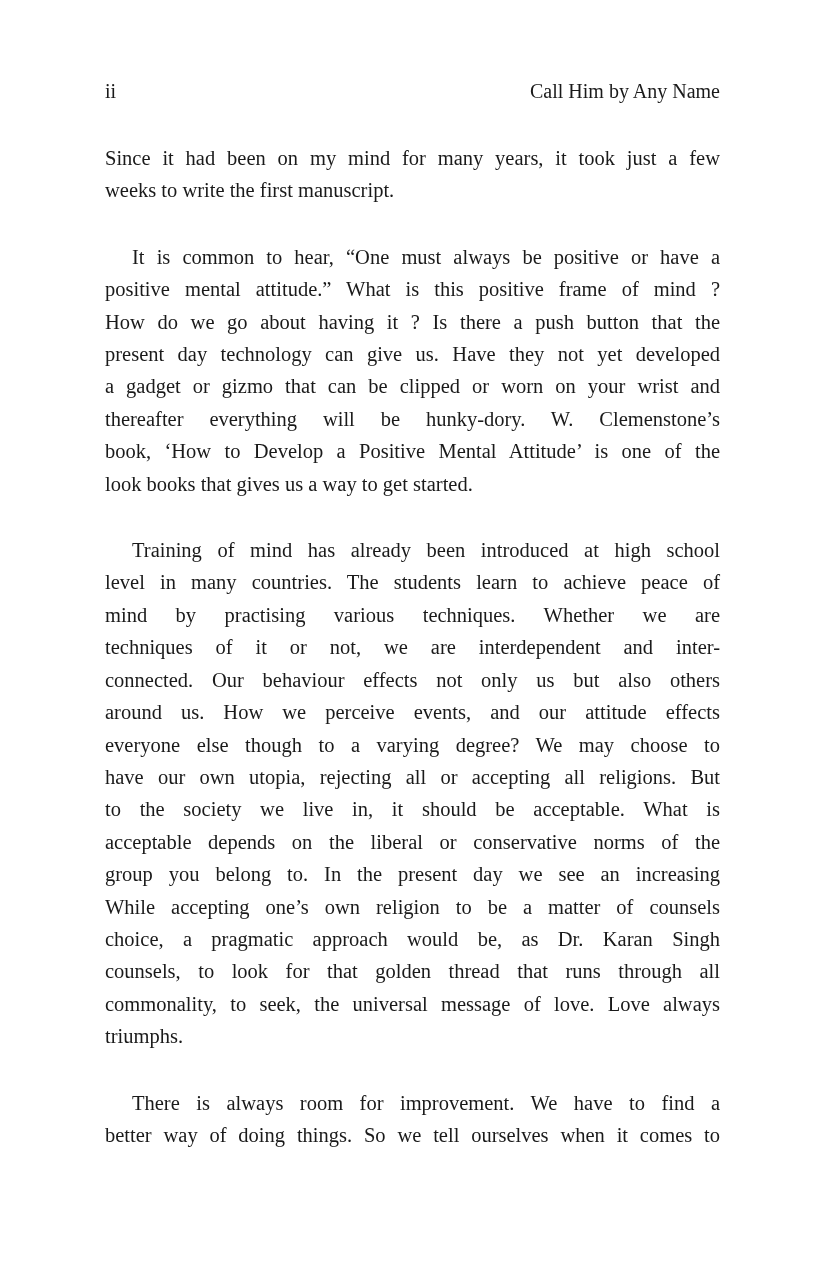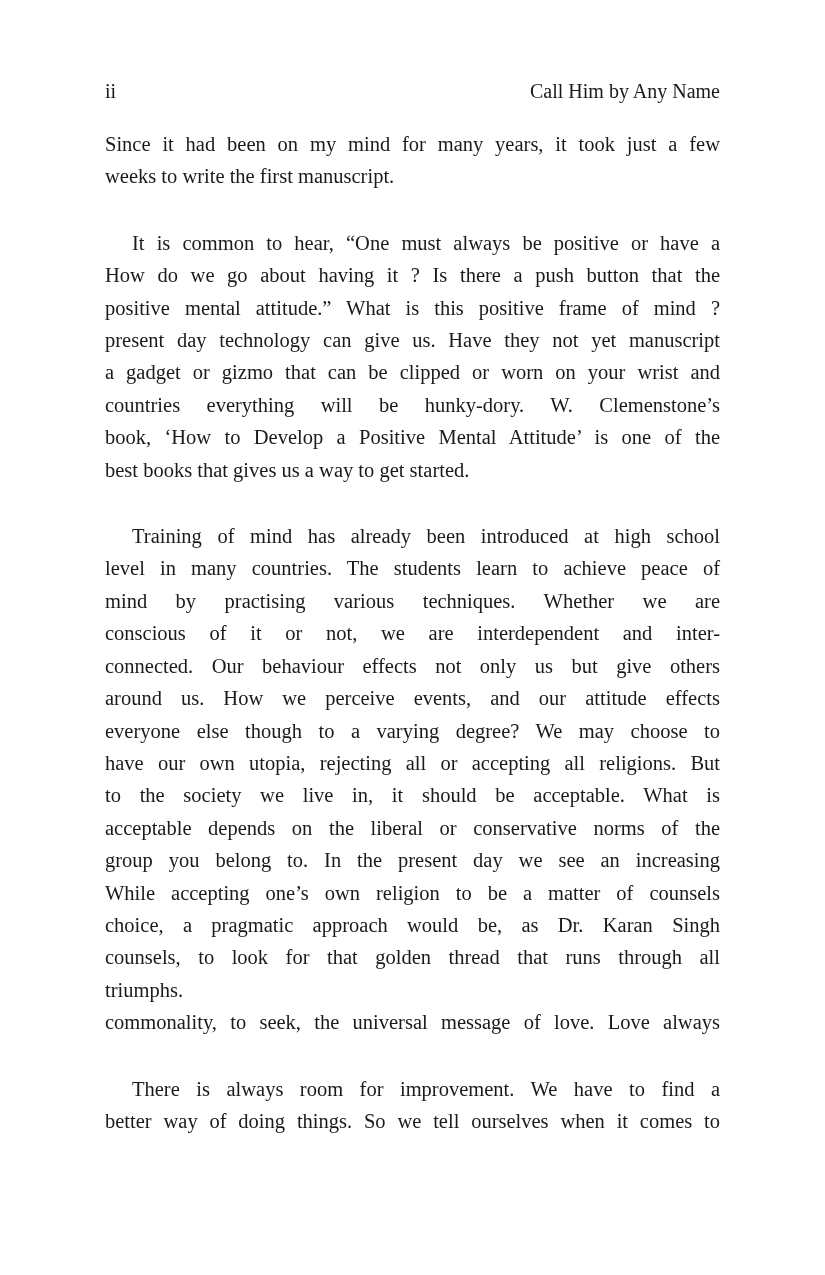--- a/index.html
+++ b/index.html
@@ -21,21 +21,21 @@
     color: var(--ink);
     font-family: "Liberation Serif", "DejaVu Serif", serif;
     overflow: hidden;
   }
   .running-header {
     display: flex;
     justify-content: space-between;
     align-items: baseline;
     font-size: 20px;
     line-height: 22px;
-    margin-bottom: 26px;
+    margin-bottom: 40px;
   }
   .body-text {
     width: 615px;
   }
   .paragraph + .paragraph {
     margin-top: 13px;
   }
   .line {
     font-size: 20.5px;
     line-height: 32.4px;
@@ -60,44 +60,44 @@
     <span>ii</span>
     <span>Call Him by Any Name</span>
   </header>
   <main class="body-text">
       <div class="paragraph">
         <div class="line">Since it had been on my mind for many years, it took just a few</div>
         <div class="line last">weeks to write the first manuscript.</div>
       </div>
       <div class="paragraph">
         <div class="line indent">It is common to hear, “One must always be positive or have a</div>
+        <div class="line">positive mental attitude.” What is this positive frame of mind ?</div>
         <div class="line">How do we go about having it ? Is there a push button that the</div>
-        <div class="line">positive mental attitude.” What is this positive frame of mind ?</div>
-        <div class="line">present day technology can give us. Have they not yet manuscript</div>
+        <div class="line">present day technology can give us. Have they not yet developed</div>
         <div class="line">a gadget or gizmo that can be clipped or worn on your wrist and</div>
-        <div class="line">countries everything will be hunky-dory. W. Clemenstone’s</div>
+        <div class="line">thereafter everything will be hunky-dory. W. Clemenstone’s</div>
         <div class="line">book, ‘How to Develop a Positive Mental Attitude’ is one of the</div>
-        <div class="line last">best books that gives us a way to get started.</div>
+        <div class="line last">look books that gives us a way to get started.</div>
       </div>
       <div class="paragraph">
         <div class="line indent">Training of mind has already been introduced at high school</div>
         <div class="line">level in many countries. The students learn to achieve peace of</div>
         <div class="line">mind by practising various techniques. Whether we are</div>
-        <div class="line">conscious of it or not, we are interdependent and inter-</div>
-        <div class="line">connected. Our behaviour effects not only us but give others</div>
+        <div class="line">techniques of it or not, we are interdependent and inter-</div>
+        <div class="line">connected. Our behaviour effects not only us but also others</div>
         <div class="line">around us. How we perceive events, and our attitude effects</div>
         <div class="line">everyone else though to a varying degree? We may choose to</div>
         <div class="line">have our own utopia, rejecting all or accepting all religions. But</div>
         <div class="line">to the society we live in, it should be acceptable. What is</div>
         <div class="line">acceptable depends on the liberal or conservative norms of the</div>
         <div class="line">group you belong to. In the present day we see an increasing</div>
         <div class="line">While accepting one’s own religion to be a matter of counsels</div>
         <div class="line">choice, a pragmatic approach would be, as Dr. Karan Singh</div>
         <div class="line">counsels, to look for that golden thread that runs through all</div>
+        <div class="line">commonality, to seek, the universal message of love. Love always</div>
         <div class="line last">triumphs.</div>
-        <div class="line">commonality, to seek, the universal message of love. Love always</div>
       </div>
       <div class="paragraph">
         <div class="line indent">There is always room for improvement. We have to find a</div>
         <div class="line">better way of doing things. So we tell ourselves when it comes to</div>
       </div>
     </main>
 </div>
 
 </body></html>

